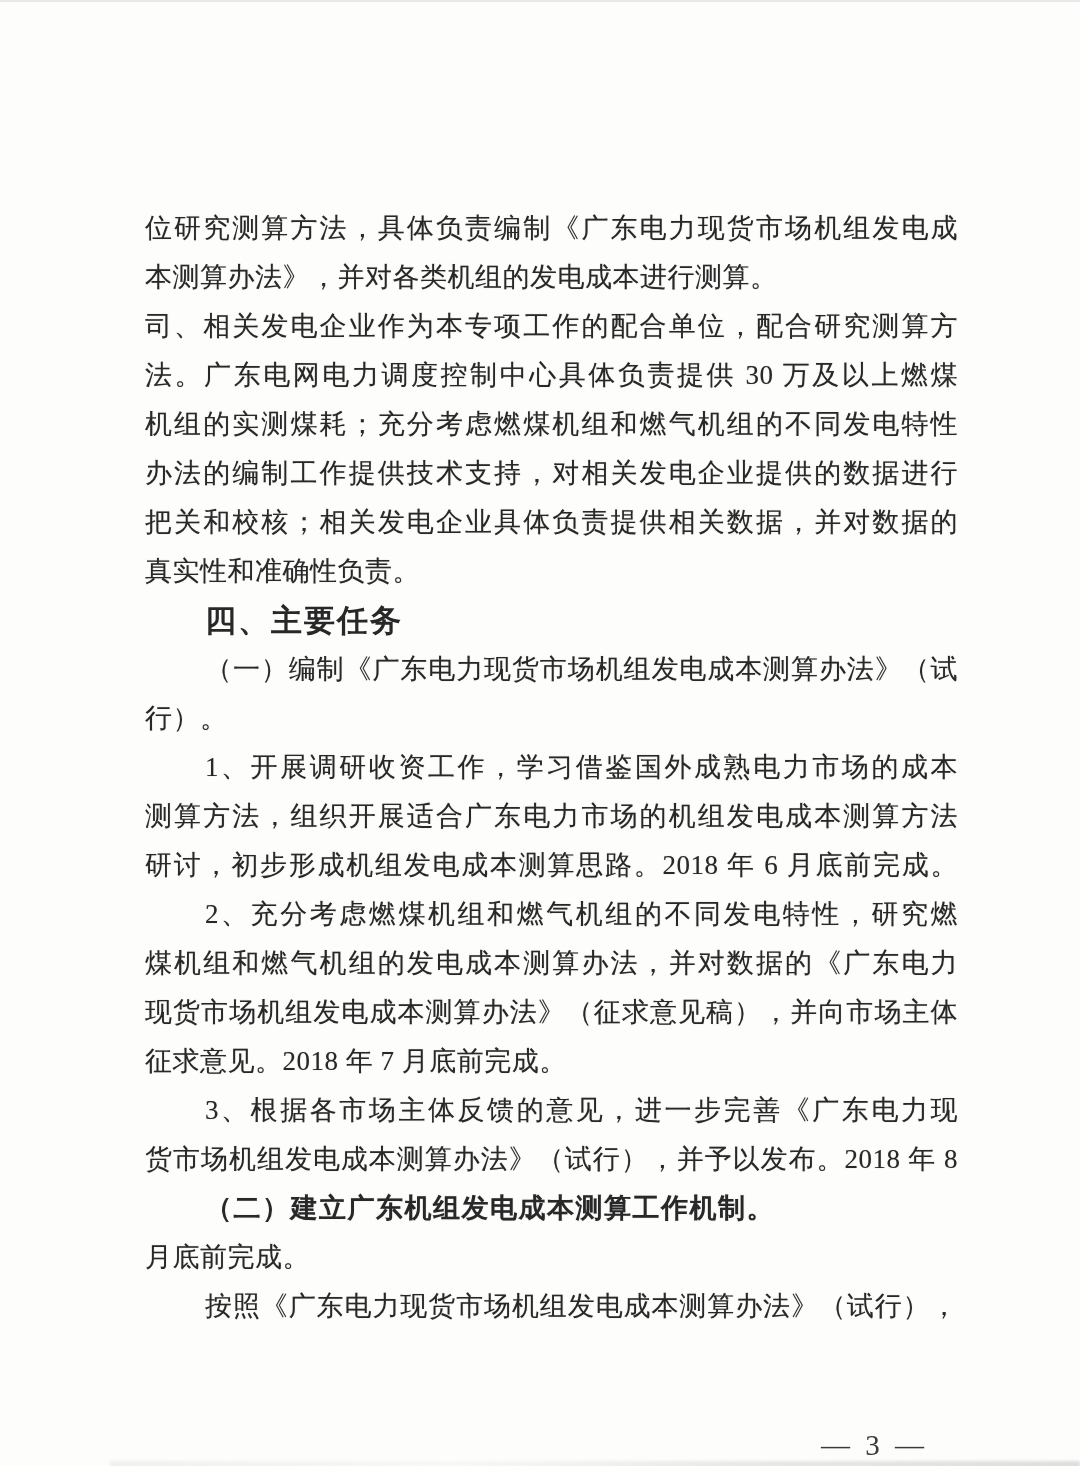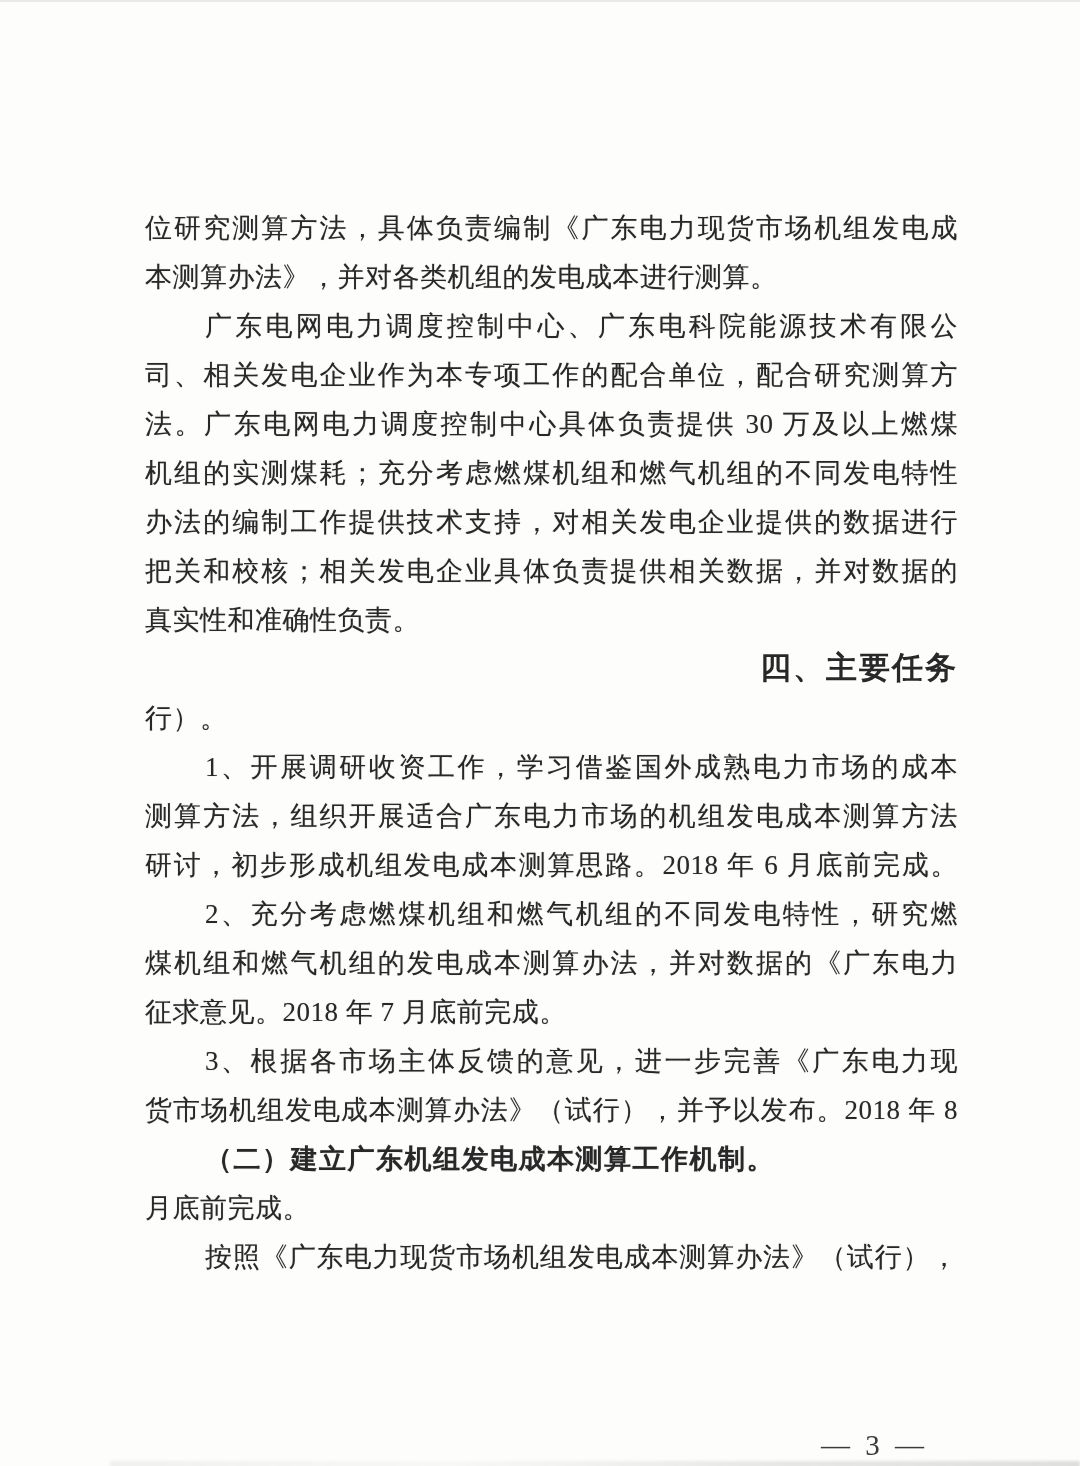--- a/index.html
+++ b/index.html
@@ -36,26 +36,25 @@
     text-align: justify;
     text-align-last: justify;
     text-justify: inter-character;
   }
   
   .line.ind {
     text-indent: 60px;
   }
   
   .line.h1 {
-    font-family: Liberation Mono, monospace;
+    font-family: Liberation Sans, sans-serif;
     font-weight: 700;
     font-size: 31px;
     letter-spacing: 2px;
     text-shadow: none;
-    text-align: right;
   }
   
   .line.h2 {
     font-weight: 600;
     letter-spacing: 1.5px;
   }
   .pagenum {
     position: absolute;
     right: 152px;
     bottom: 8px;
@@ -81,34 +80,35 @@
   }
 </style>
 </head>
 <body>
 
 <div class="page">
 
   <div class="textblock">
     <div class="line j">位研究测算方法，具体负责编制《广东电力现货市场机组发电成</div>
     <div class="line">本测算办法》，并对各类机组的发电成本进行测算。</div>
-    <div class="line j ind">广东电网电力调度控制中心、广东电科院能源技术有限公</div>
     <div class="line j">司、相关发电企业作为本专项工作的配合单位，配合研究测算方</div>
     <div class="line j">法。广东电网电力调度控制中心具体负责提供 30 万及以上燃煤</div>
     <div class="line j">机组的实测煤耗；充分考虑燃煤机组和燃气机组的不同发电特性</div>
     <div class="line j">办法的编制工作提供技术支持，对相关发电企业提供的数据进行</div>
     <div class="line j">把关和校核；相关发电企业具体负责提供相关数据，并对数据的</div>
     <div class="line">真实性和准确性负责。</div>
     <div class="line h1 ind">四、主要任务</div>
+    <div class="line j ind">（一）编制《广东电力现货市场机组发电成本测算办法》（试</div>
     <div class="line">行）。</div>
     <div class="line j ind">1、开展调研收资工作，学习借鉴国外成熟电力市场的成本</div>
     <div class="line j">测算方法，组织开展适合广东电力市场的机组发电成本测算方法</div>
     <div class="line j">研讨，初步形成机组发电成本测算思路。2018 年 6 月底前完成。</div>
     <div class="line j ind">2、充分考虑燃煤机组和燃气机组的不同发电特性，研究燃</div>
     <div class="line j">煤机组和燃气机组的发电成本测算办法，并对数据的《广东电力</div>
+    <div class="line j">现货市场机组发电成本测算办法》（征求意见稿），并向市场主体</div>
     <div class="line">征求意见。2018 年 7 月底前完成。</div>
     <div class="line j ind">3、根据各市场主体反馈的意见，进一步完善《广东电力现</div>
     <div class="line j">货市场机组发电成本测算办法》（试行），并予以发布。2018 年 8</div>
     <div class="line h2 ind">（二）建立广东机组发电成本测算工作机制。</div>
     <div class="line">月底前完成。</div>
     <div class="line j ind">按照《广东电力现货市场机组发电成本测算办法》（试行），</div>
   </div>
 
   <div class="pagenum">— 3 —</div>
 

